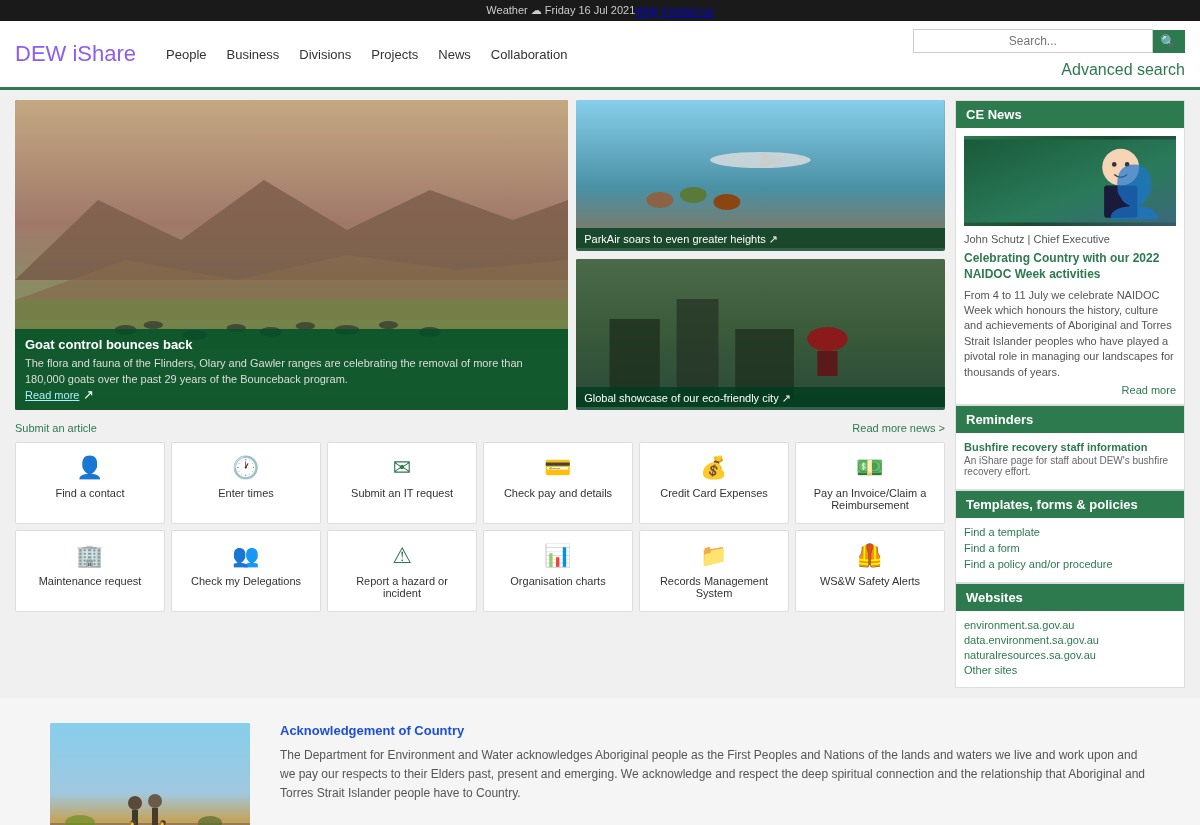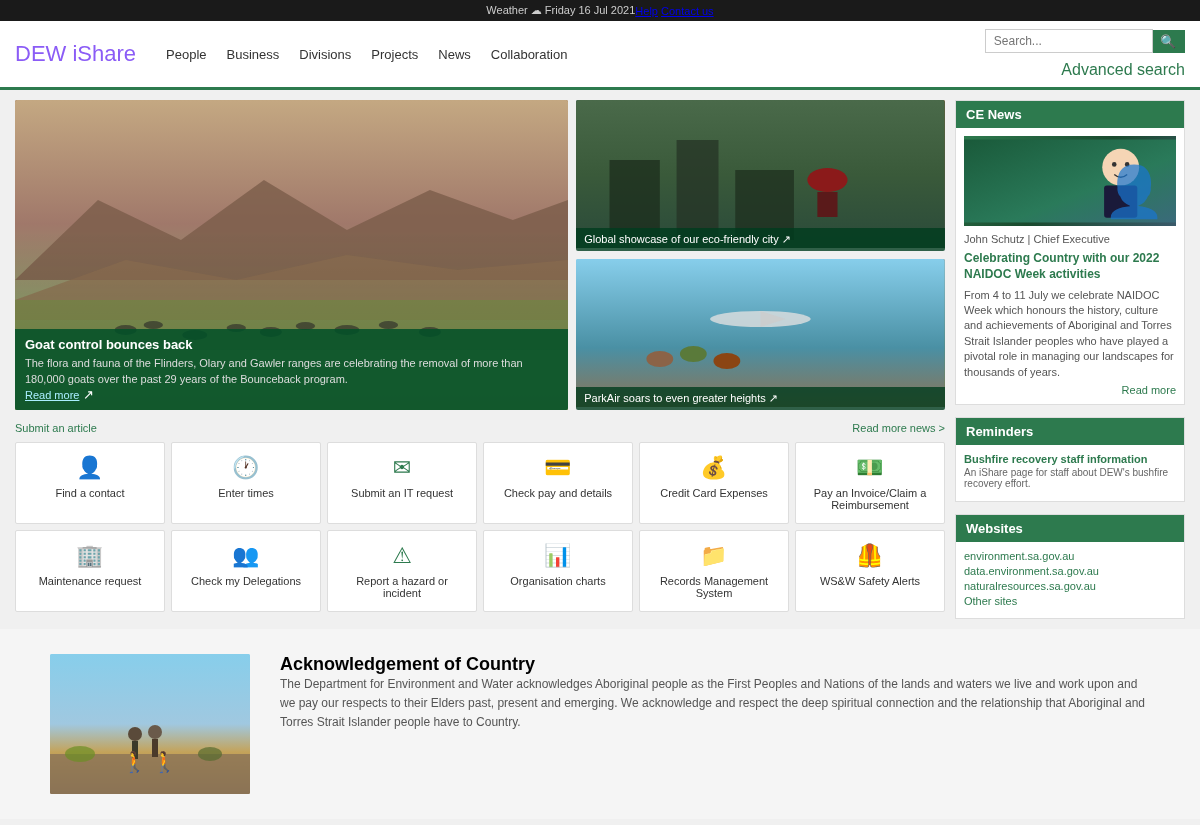--- a/index.html
+++ b/index.html
@@ -33,22 +33,23 @@
     }
     .logo span { font-weight: normal; color: #8b5cf6; }
     .nav { display: flex; gap: 20px; flex: 1; }
     .nav a { text-decoration: none; color: #333; font-size: 13px; }
     .search-area { display: flex; align-items: center; gap: 5px; flex-direction: column; align-items: flex-end; }
     .search-box { display: flex; align-items: center; }
     .search-box input {
       border: 1px solid #ccc;
       padding: 4px 8px;
       font-size: 12px;
-      width: 168px;
+      width: 240px;
       outline: none;
+      text-align: center;
     }
     .search-box button {
       background: #2d7a4e;
       border: none;
       color: white;
       padding: 4px 8px;
       cursor: pointer;
       font-size: 13px;
     }
     .advanced-search { font-size: 16px; color: #2d7a4e; text-decoration: none; margin-top: 3px; }
@@ -156,21 +157,21 @@
       color: #333;
       text-decoration: none;
       transition: background 0.15s;
     }
     .quick-link-icon {
       font-size: 22px;
       color: #2d7a4e;
     }
 
     
-    .right-col { width: 230px; flex-shrink: 0; display: flex; flex-direction: column; gap: 12px; border-radius: 29px; }
+    .right-col { width: 230px; flex-shrink: 0; display: flex; flex-direction: column; gap: 0; border-radius: 29px; }
 
     
     .ce-news {
       background: white;
       border: 1px solid #ddd;
     }
     .section-header {
       background: #2d7a4e;
       color: white;
       padding: 6px 10px;
@@ -243,21 +244,21 @@
       overflow: hidden;
     }
     .ack-image::after {
       content: '🚶 🚶';
       position: absolute;
       bottom: 20px;
       left: 50%;
       transform: translateX(-50%);
       font-size: 20px;
     }
-    .ack-text h2 { font-size: 18px; color: #000000; margin-bottom: 0; }
+    .ack-text h2 { font-size: 13px; color: #1d4ed8; margin-bottom: 8px; }
     .ack-text p { font-size: 12px; color: #555; line-height: 1.6; margin-bottom: 10px; }
   </style>
 </head>
 <body>
 
 <div class="top-bar">
   <span>Weather ☁ Friday 16 Jul 2021</span>
   <div>
     <a href="#">Help</a>
     <a href="#">Contact us</a>
@@ -327,20 +328,45 @@
         <div class="hero-caption">
           <h3>Goat control bounces back</h3>
           <p>The flora and fauna of the Flinders, Olary and Gawler ranges are celebrating the removal of more than 180,000 goats over the past 29 years of the Bounceback program.</p>
           <a href="#">Read more</a>
           <span> ↗</span>
         </div>
       </div>
 
       <div class="hero-right">
         <div class="hero-sub">
+          <div class="hero-sub-img top">
+            <svg width="100%" height="148" viewBox="0 0 220 148" xmlns="http://www.w3.org/2000/svg" preserveAspectRatio="none">
+              <defs>
+                <linearGradient id="sky2" x1="0" y1="0" x2="0" y2="1">
+                  <stop offset="0%" stop-color="#87CEEB"></stop>
+                  <stop offset="60%" stop-color="#4A90A4"></stop>
+                  <stop offset="100%" stop-color="#8B7355"></stop>
+                </linearGradient>
+              </defs>
+              <rect width="220" height="148" fill="url(#sky2)"></rect>
+
+              <ellipse cx="110" cy="60" rx="30" ry="8" fill="#e0e0e0" opacity="0.8"></ellipse>
+              <polygon points="110,52 125,60 110,68" fill="#ccc" opacity="0.8"></polygon>
+
+              <circle cx="50" cy="100" r="8" fill="#8B6347"></circle>
+              <circle cx="70" cy="95" r="8" fill="#5a7a3a"></circle>
+              <circle cx="90" cy="102" r="8" fill="#8B4513"></circle>
+            </svg>
+          </div>
+          <div class="hero-sub-caption">
+            <span>ParkAir soars to even greater heights</span>
+            <span> ↗</span>
+          </div>
+        </div>
+        <div class="hero-sub">
           <div class="hero-sub-img bottom">
             <svg width="100%" height="148" viewBox="0 0 220 148" xmlns="http://www.w3.org/2000/svg" preserveAspectRatio="none">
               <defs>
                 <linearGradient id="bg2" x1="0" y1="0" x2="0" y2="1">
                   <stop offset="0%" stop-color="#4a6a4a"></stop>
                   <stop offset="50%" stop-color="#3a5a3a"></stop>
                   <stop offset="100%" stop-color="#2a4a3a"></stop>
                 </linearGradient>
               </defs>
               <rect width="220" height="148" fill="url(#bg2)"></rect>
@@ -348,45 +374,20 @@
               <rect x="20" y="60" width="30" height="80" fill="#1a2a1a" opacity="0.7"></rect>
               <rect x="60" y="40" width="25" height="100" fill="#243024" opacity="0.7"></rect>
               <rect x="95" y="70" width="35" height="70" fill="#1c2c1c" opacity="0.7"></rect>
 
               <circle cx="150" cy="80" r="12" fill="#8B1a1a"></circle>
               <rect x="144" y="92" width="12" height="25" fill="#5a1a1a"></rect>
             </svg>
           </div>
           <div class="hero-sub-caption">
             <span>Global showcase of our eco-friendly city</span>
-            <span> ↗</span>
-          </div>
-        </div>
-        <div class="hero-sub">
-          <div class="hero-sub-img top">
-            <svg width="100%" height="148" viewBox="0 0 220 148" xmlns="http://www.w3.org/2000/svg" preserveAspectRatio="none">
-              <defs>
-                <linearGradient id="sky2" x1="0" y1="0" x2="0" y2="1">
-                  <stop offset="0%" stop-color="#87CEEB"></stop>
-                  <stop offset="60%" stop-color="#4A90A4"></stop>
-                  <stop offset="100%" stop-color="#8B7355"></stop>
-                </linearGradient>
-              </defs>
-              <rect width="220" height="148" fill="url(#sky2)"></rect>
-
-              <ellipse cx="110" cy="60" rx="30" ry="8" fill="#e0e0e0" opacity="0.8"></ellipse>
-              <polygon points="110,52 125,60 110,68" fill="#ccc" opacity="0.8"></polygon>
-
-              <circle cx="50" cy="100" r="8" fill="#8B6347"></circle>
-              <circle cx="70" cy="95" r="8" fill="#5a7a3a"></circle>
-              <circle cx="90" cy="102" r="8" fill="#8B4513"></circle>
-            </svg>
-          </div>
-          <div class="hero-sub-caption">
-            <span>ParkAir soars to even greater heights</span>
             <span> ↗</span>
           </div>
         </div>
       </div>
     </div>
 
     <div class="news-links">
       <a href="#">Submit an article</a>
       <a href="#">Read more news &gt;</a>
     </div>
@@ -476,20 +477,28 @@
     </div>
 
     <div class="reminders-box">
       <div class="section-header">Reminders</div>
       <div class="reminders-content">
         <p class="reminder-title">Bushfire recovery staff information</p>
         <p class="reminder-desc">An iShare page for staff about DEW's bushfire recovery effort.</p>
       </div>
     </div>
 
+    <div class="templates-box">
+      <div class="section-header">Templates, forms &amp; policies</div>
+      <div class="templates-content" id="templates-links">
+      <a href="#">Find a template</a>
+          <a href="#">Find a form</a>
+          <a href="#">Find a policy and/or procedure</a>
+        </div>
+    </div>
 
     <div class="websites-box">
       <div class="section-header">Websites</div>
       <div class="websites-content" id="websites-links">
       <a href="#">environment.sa.gov.au</a>
           <a href="#">data.environment.sa.gov.au</a>
           <a href="#">naturalresources.sa.gov.au</a>
           <a href="#">Other sites</a>
         </div>
     </div>

